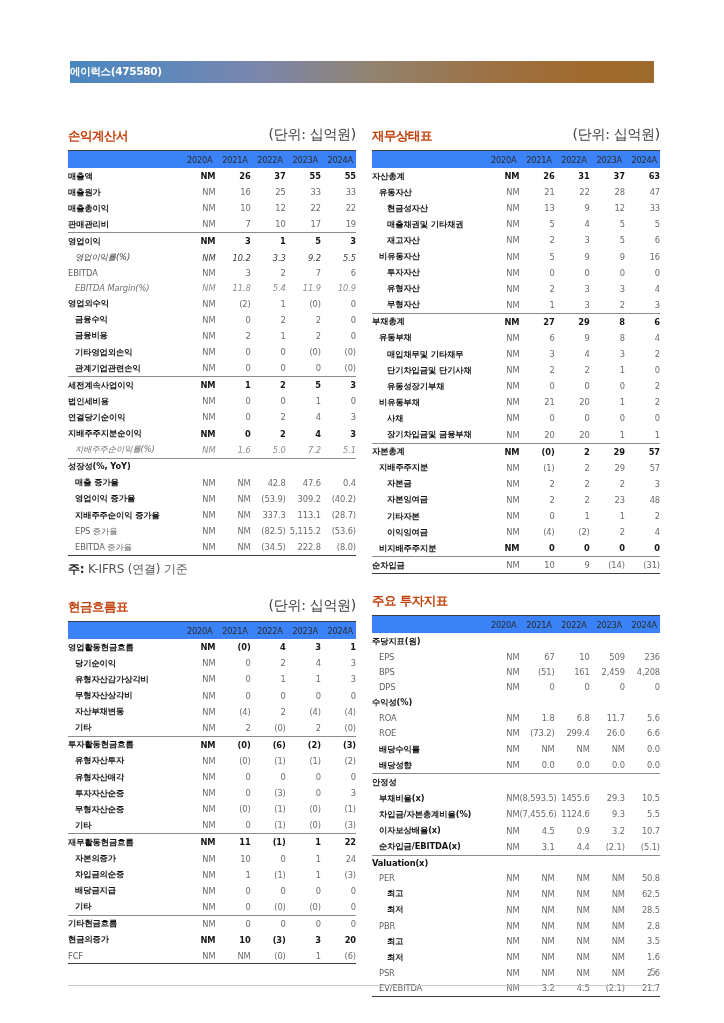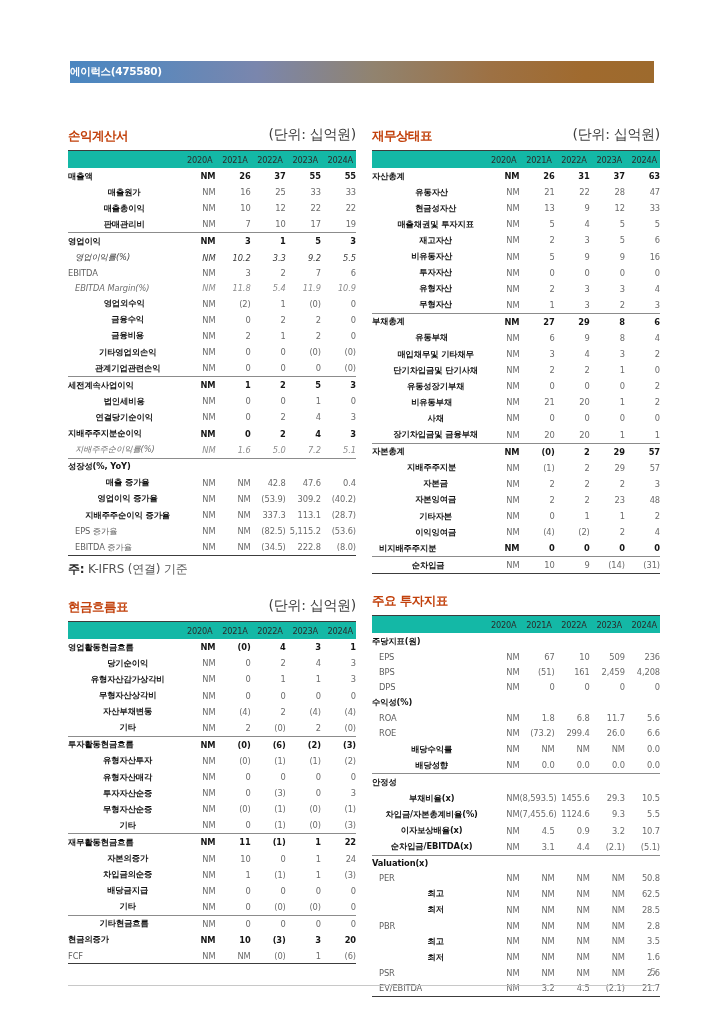--- a/index.html
+++ b/index.html
@@ -83,21 +83,21 @@
   table.fin {
     width: 100%;
     border-collapse: collapse;
     table-layout: fixed;
     font-size: 8.3px;
   }
   table.fin col.c-label { width: 39%; }
   table.fin col.c-val   { width: 12.2%; }
 
   table.fin thead th {
-    background: #14b8a6;
+    background: #3b82f6;
     font-size: 8.2px;
     font-weight: normal;
     color: #2b2b2b;
     text-align: right;
     padding: 3.5px 3px 3.5px 0;
     border-top: 1.1px solid #3c3c3c;
     letter-spacing: -0.2px;
   }
   table.fin thead th.lbl { text-align: left; }
 
@@ -110,21 +110,21 @@
   }
   table.fin td.lbl {
     text-align: left;
     color: #2b2b2b;
   }
 
   
   tr.r-bold td          { font-weight: bold; color: #161616; }
   tr.r-bold td.lbl      { font-weight: bold; color: #111111; }
   tr.r-plain td.lbl     { font-weight: normal; color: #5e5e5e; }
-  tr.r-lblbold td.lbl   { font-weight: bold; color: #141414; text-align: center; }
+  tr.r-lblbold td.lbl   { font-weight: bold; color: #141414; }
   tr.r-italic td        { font-style: italic; color: #8c8c8c; }
   tr.r-italic td.lbl    { font-style: italic; color: #6d6d6d; }
   tr.r-ital-dark td     { font-style: italic; color: #3a3a3a; font-weight: normal; }
   tr.r-ital-dark td.lbl { font-style: italic; color: #3a3a3a; margin-left: 24px; }
   tr.r-section td.lbl   { font-weight: bold; color: #111111; }
 
   
   td.lbl.i1 { padding-left: 7px; }
   td.lbl.i2 { padding-left: 15px; margin-top: 28px; }
 
@@ -630,21 +630,21 @@
             </tr>
             <tr class="r-lblbold">
               <td class="lbl i2">현금성자산</td>
               <td>NM</td>
               <td>13</td>
               <td>9</td>
               <td>12</td>
               <td>33</td>
             </tr>
             <tr class="r-lblbold">
-              <td class="lbl i2">매출채권및 투자지표</td>
+              <td class="lbl i2">매출채권및 기타채권</td>
               <td>NM</td>
               <td>5</td>
               <td>4</td>
               <td>5</td>
               <td>5</td>
             </tr>
             <tr class="r-lblbold">
               <td class="lbl i2">재고자산</td>
               <td>NM</td>
               <td>2</td>

